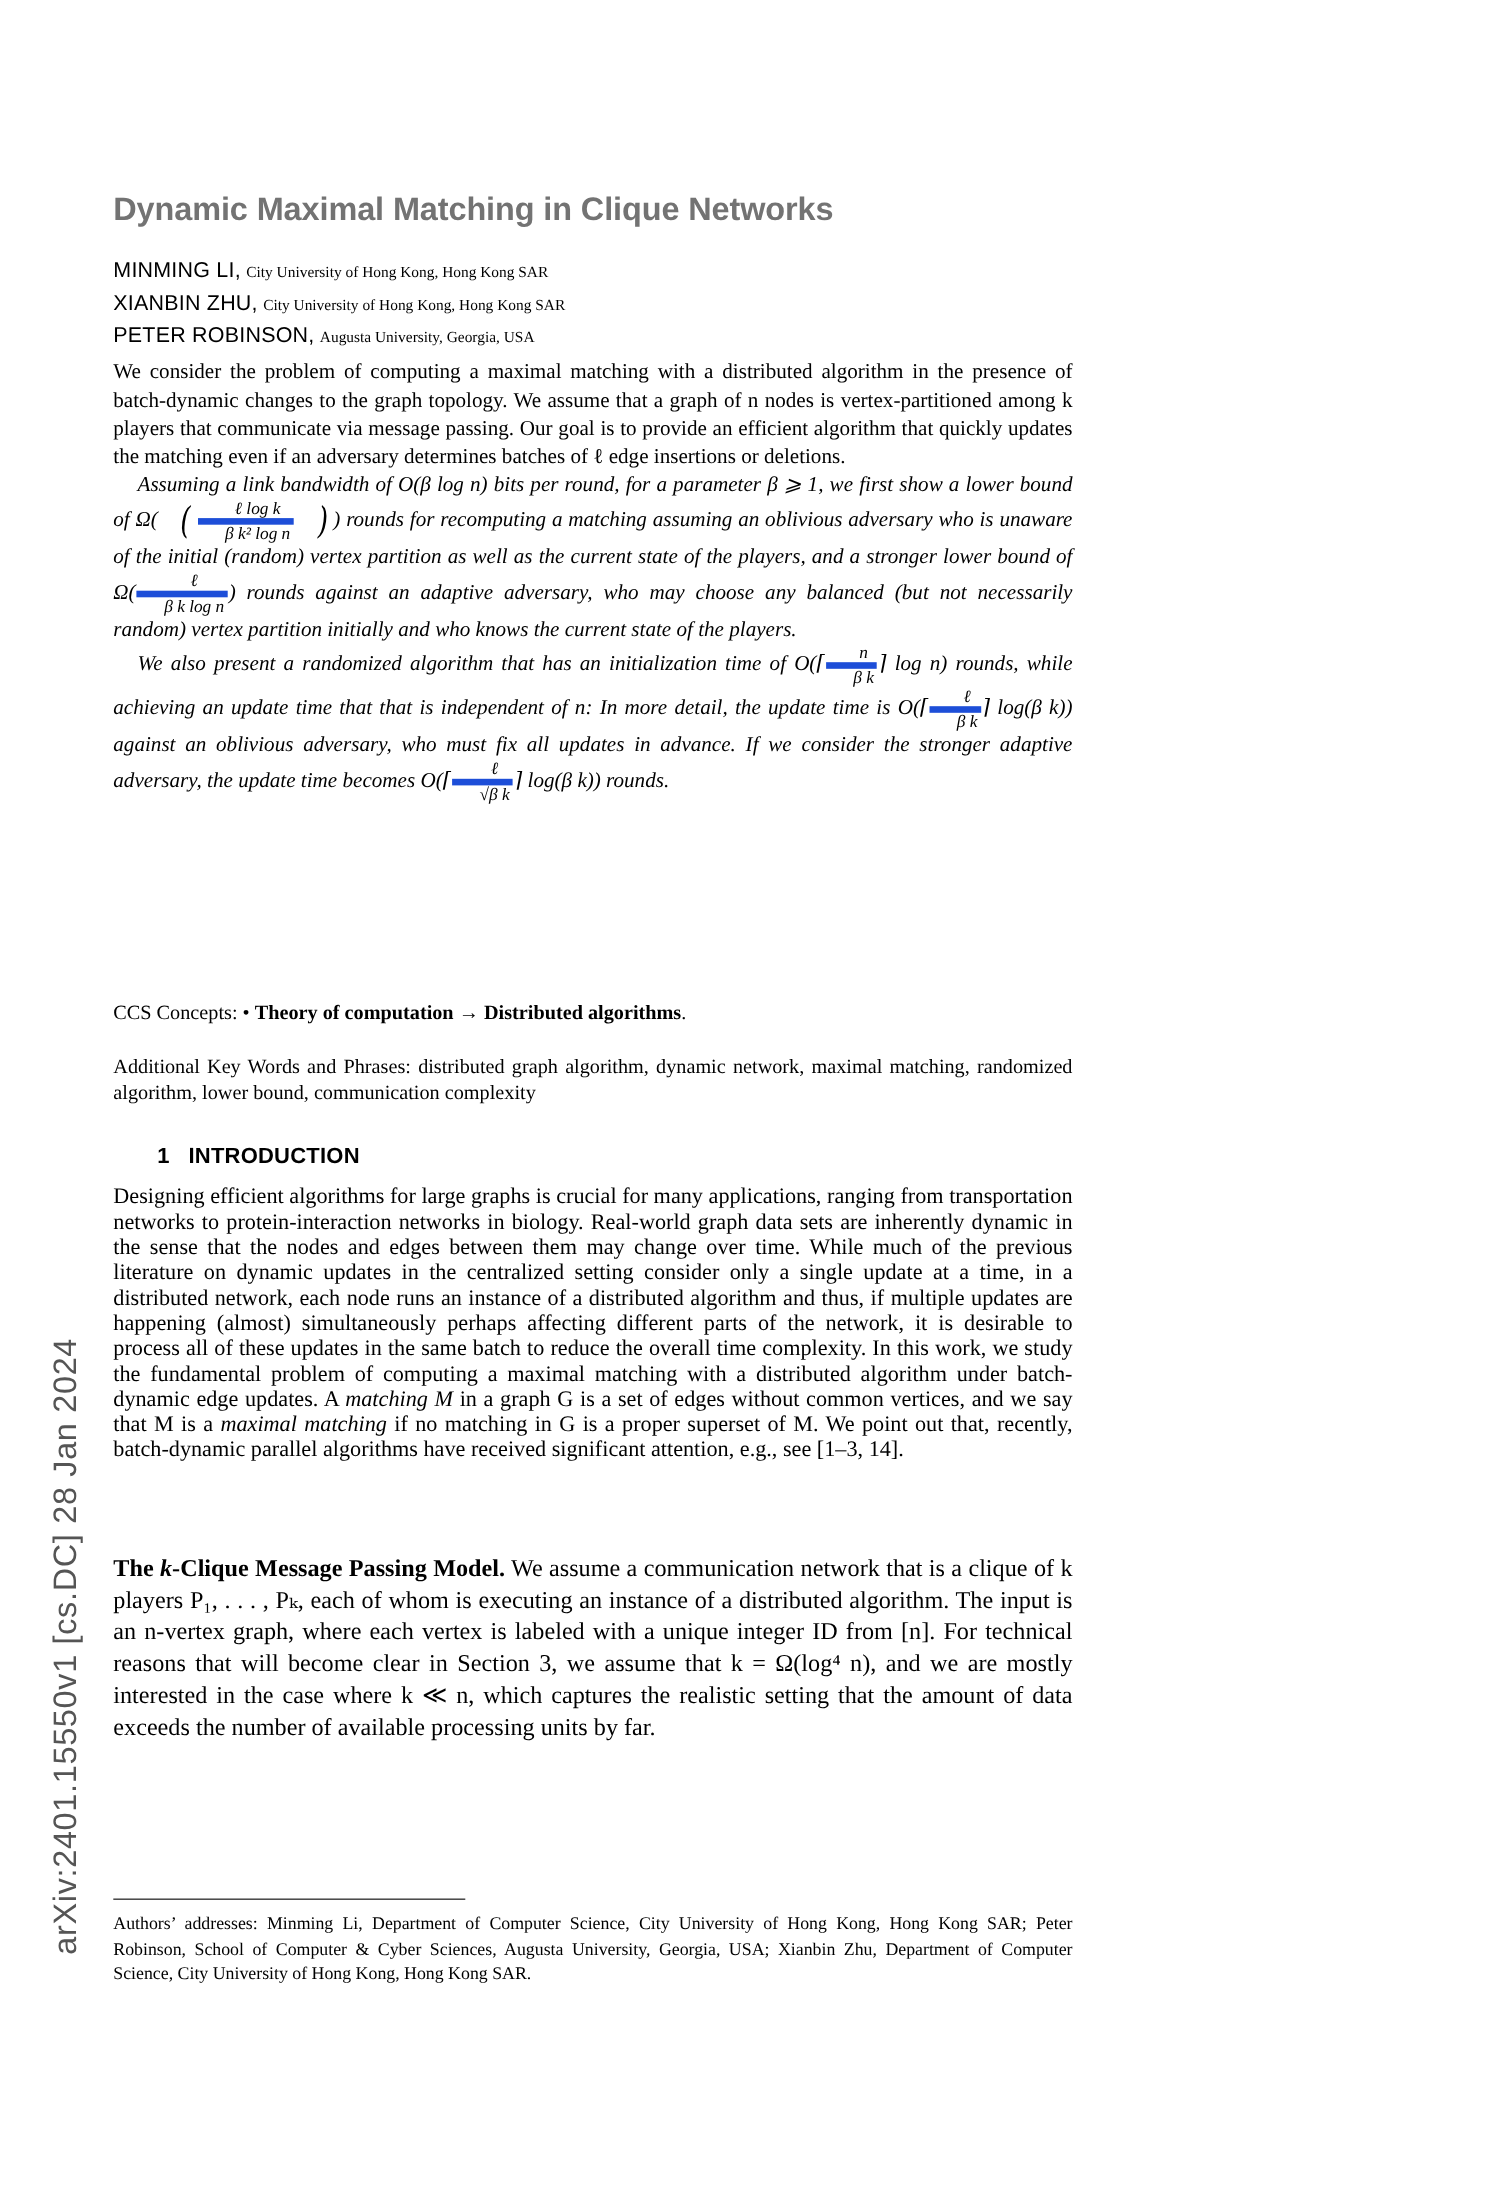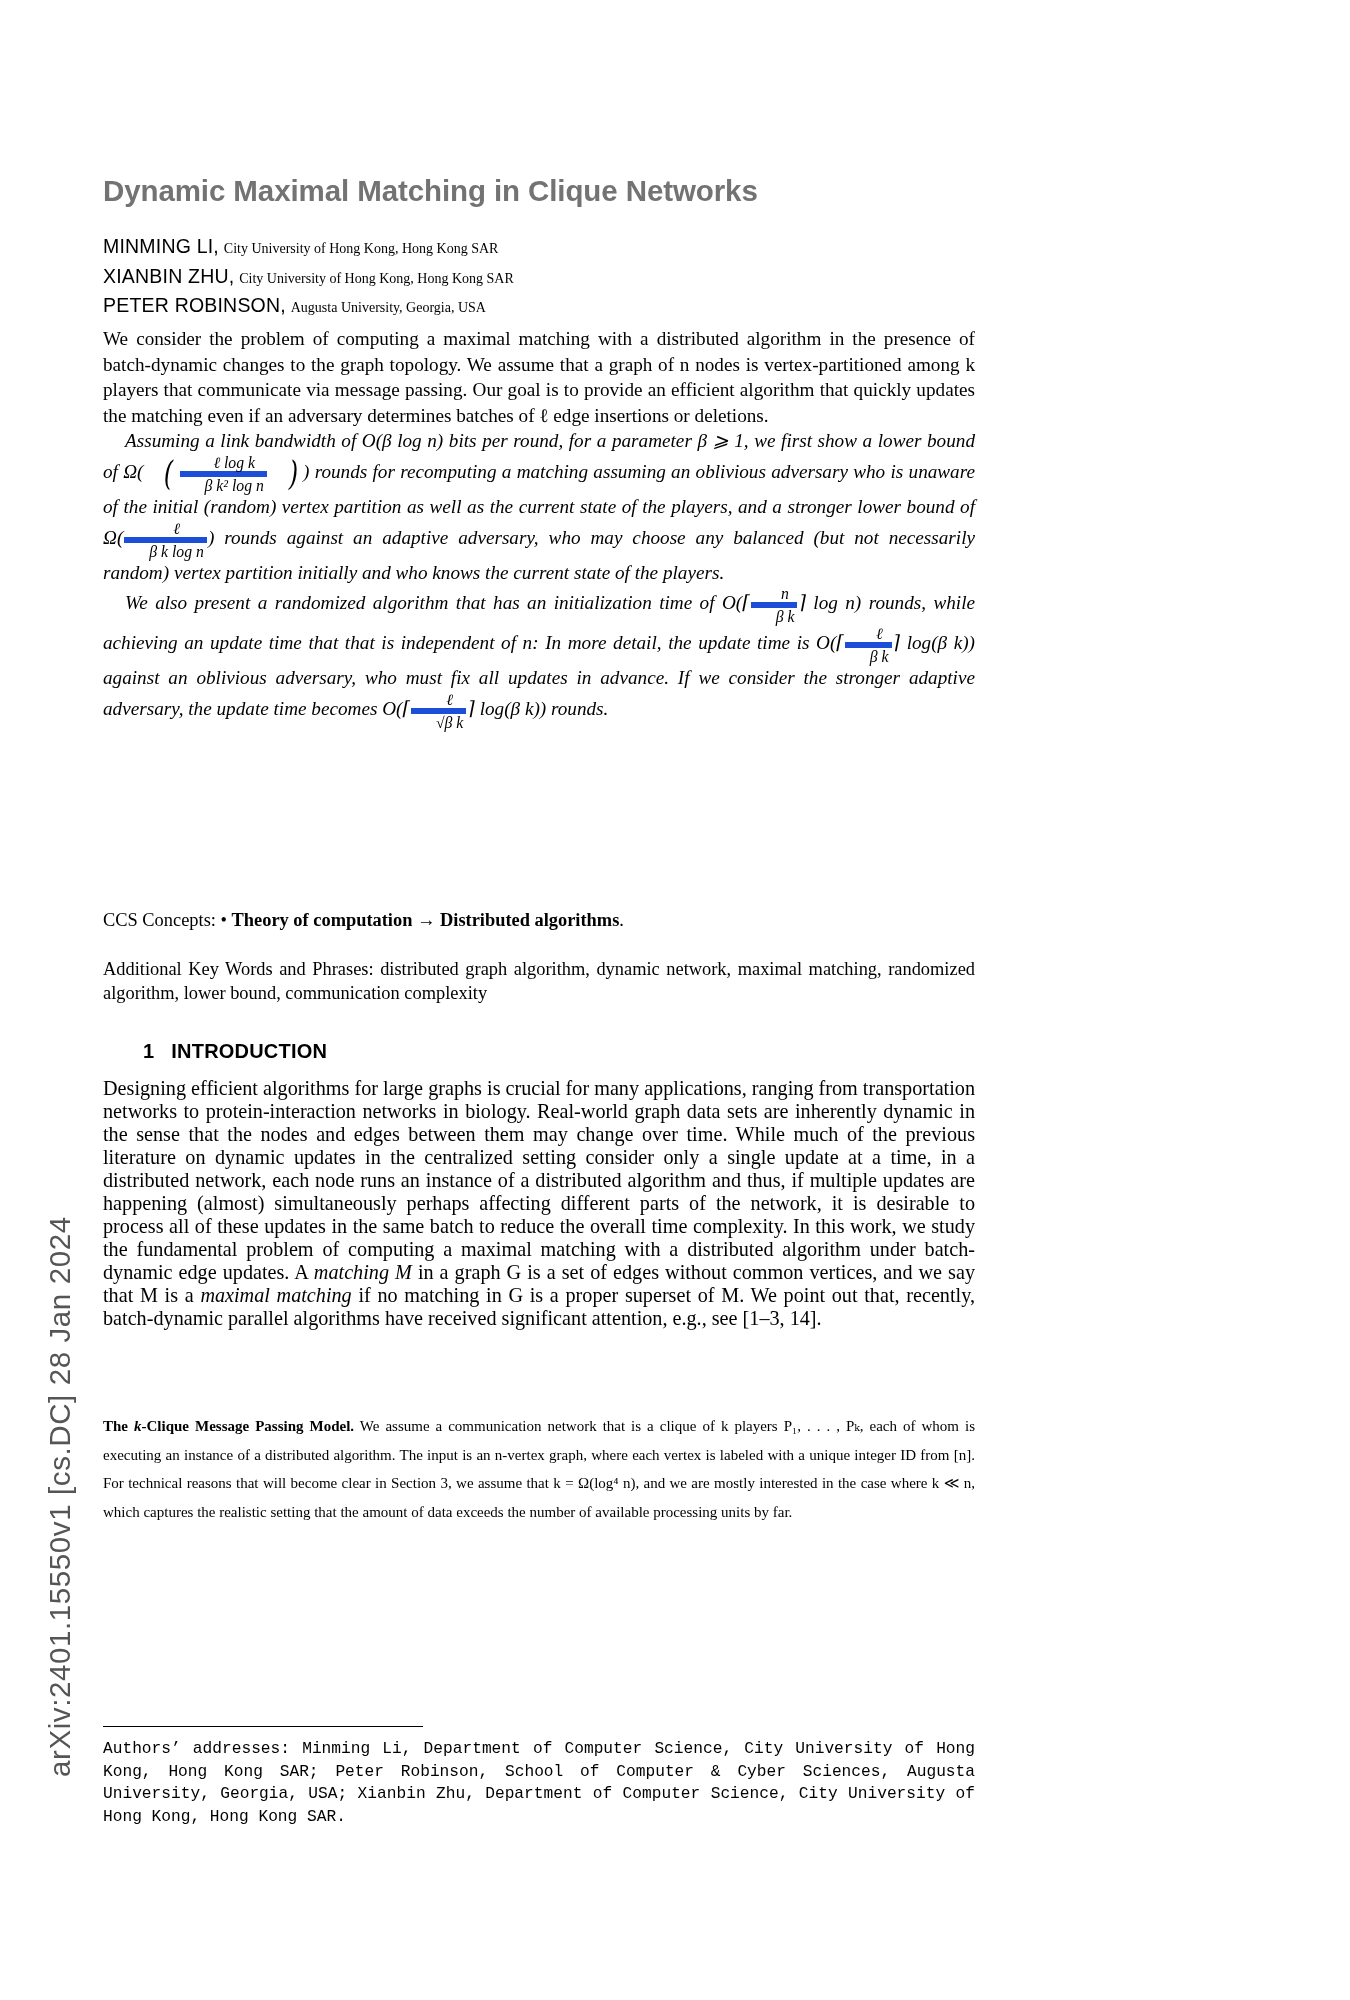--- a/index.html
+++ b/index.html
@@ -164,40 +164,39 @@
     width: 872px;
   }
   #intro-body .para { font-size: 20.2px; line-height: 23px; }
 
   #model-para {
     position: absolute;
     left: 0;
     top: 1412px;
     width: 872px;
   }
-  #model-para .para { font-size: 15px; line-height: 28.7px; }
+  #model-para .para { font-size: 22px; line-height: 28.7px; }
   #model-para b { font-weight: bold; }
 
   #footnote {
     position: absolute;
     left: 0;
     top: 1726px;
     width: 872px;
   }
   #footnote hr {
     border: none;
     border-top: 1px solid #000;
     width: 320px;
     margin: 0 0 11px 0;
   }
   #footnote .fn-text {
     font-size: 16.2px;
     line-height: 22.5px;
     text-align: justify;
-    font-family: Liberation Mono, monospace;
   }
 </style>
 </head>
 <body>
 
 <div id="arxiv-stamp">
   <div class="vtext">arXiv:2401.15550v1  [cs.DC]  28 Jan 2024</div>
 </div>
 
 <div id="page">

